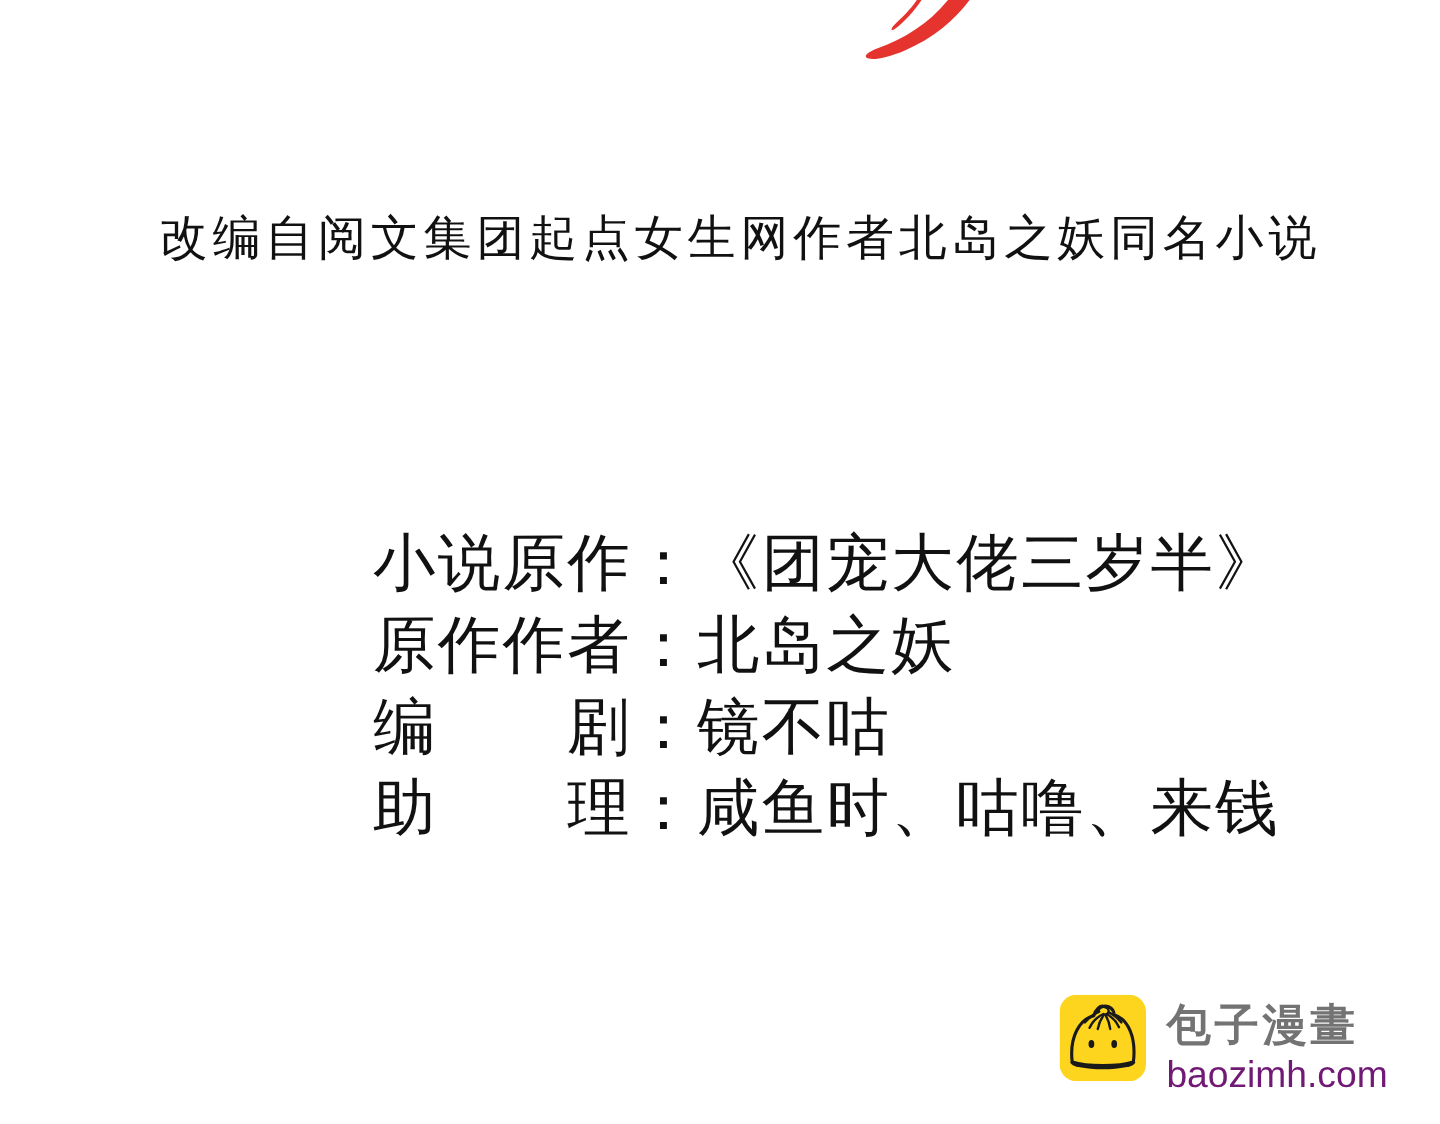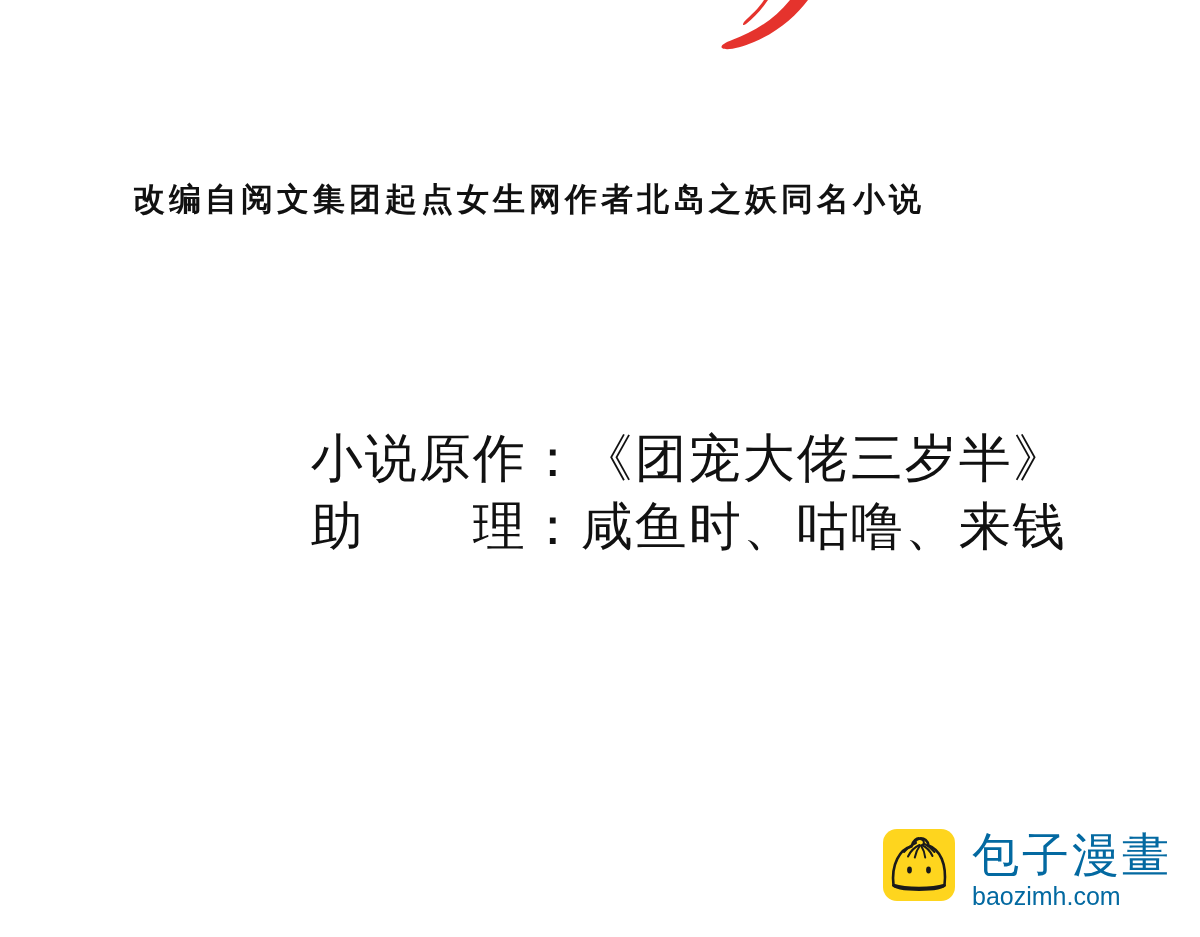--- a/index.html
+++ b/index.html
@@ -22,31 +22,31 @@
     left: 690px;
     top: 0;
     width: 125px;
     height: 60px;
   }
 
   
   #header-line {
     left: 133px;
     top: 176px;
-    font-size: 32px;
+    font-size: 40px;
     line-height: 46px;
     letter-spacing: 4px;
     white-space: nowrap;
-    font-weight: 700;
+    font-weight: 400;
   }
 
   
   #credits {
     left: 245px;
-    top: 356px;
+    top: 368px;
     font-size: 52px;
     letter-spacing: 2px;
     font-weight: 500;
   }
   .credit-row {
     height: 68px;
     line-height: 68px;
     white-space: pre;
   }
   .credit-label, .credit-colon, .credit-value {
@@ -64,48 +64,54 @@
     width: 72px;
     height: 72px;
     flex: 0 0 auto;
     display: block;
   }
   #wm-text {
     margin-left: 17px;
     padding-top: 2px;
   }
   #wm-site {
-    font-size: 47px;
+    font-size: 37px;
     line-height: 48px;
     letter-spacing: 3px;
-    color: #0369a1;
-    font-weight: 400;
+    color: #737373;
+    font-weight: 700;
     white-space: nowrap;
   }
   #wm-url {
-    font-size: 25px;
+    font-size: 31px;
     line-height: 32px;
     margin-top: 1px;
-    color: #0369a1;
+    color: #701a75;
     white-space: nowrap;
   }
 </style>
 </head>
 <body>
 
 <svg id="red-swoosh" class="abs" viewBox="0 0 125 60" aria-hidden="true">
   <path d="M118,0 C106,16 88,32 64,42 C50,48 36,51 32,48 C30,46 34,43 42,40 C62,33 84,20 100,0 Z" fill="#e5332d"></path>
   <path d="M78,0 C72,9 64,18 56,24 C53,26 52,25 54,22 C61,15 69,8 74,0 Z" fill="#e5332d"></path>
 </svg>
 
 <div id="header-line" class="abs">改编自阅文集团起点女生网作者北岛之妖同名小说</div>
 
 <div id="credits" class="abs">
   <div class="credit-row">
     <span class="credit-label">小说原作</span><span class="credit-colon">：</span><span class="credit-value">《团宠大佬三岁半》</span>
+  </div>
+  <div class="credit-row">
+    <span class="credit-label">原作作者</span><span class="credit-colon">：</span><span class="credit-value">北岛之妖</span>
+  </div>
+  <div class="credit-row">
+    <span class="credit-label">编　　剧</span><span class="credit-colon">：</span><span class="credit-value">镜不咕</span>
   </div>
   <div class="credit-row">
     <span class="credit-label">助　　理</span><span class="credit-colon">：</span><span class="credit-value">咸鱼时、咕噜、来钱</span>
   </div>
 </div>
 
 <div id="watermark" class="abs">
   <svg id="wm-icon" viewBox="0 0 72 72" aria-hidden="true">
 
     <rect x="0" y="0" width="72" height="72" rx="14" fill="#fed51e"></rect>

